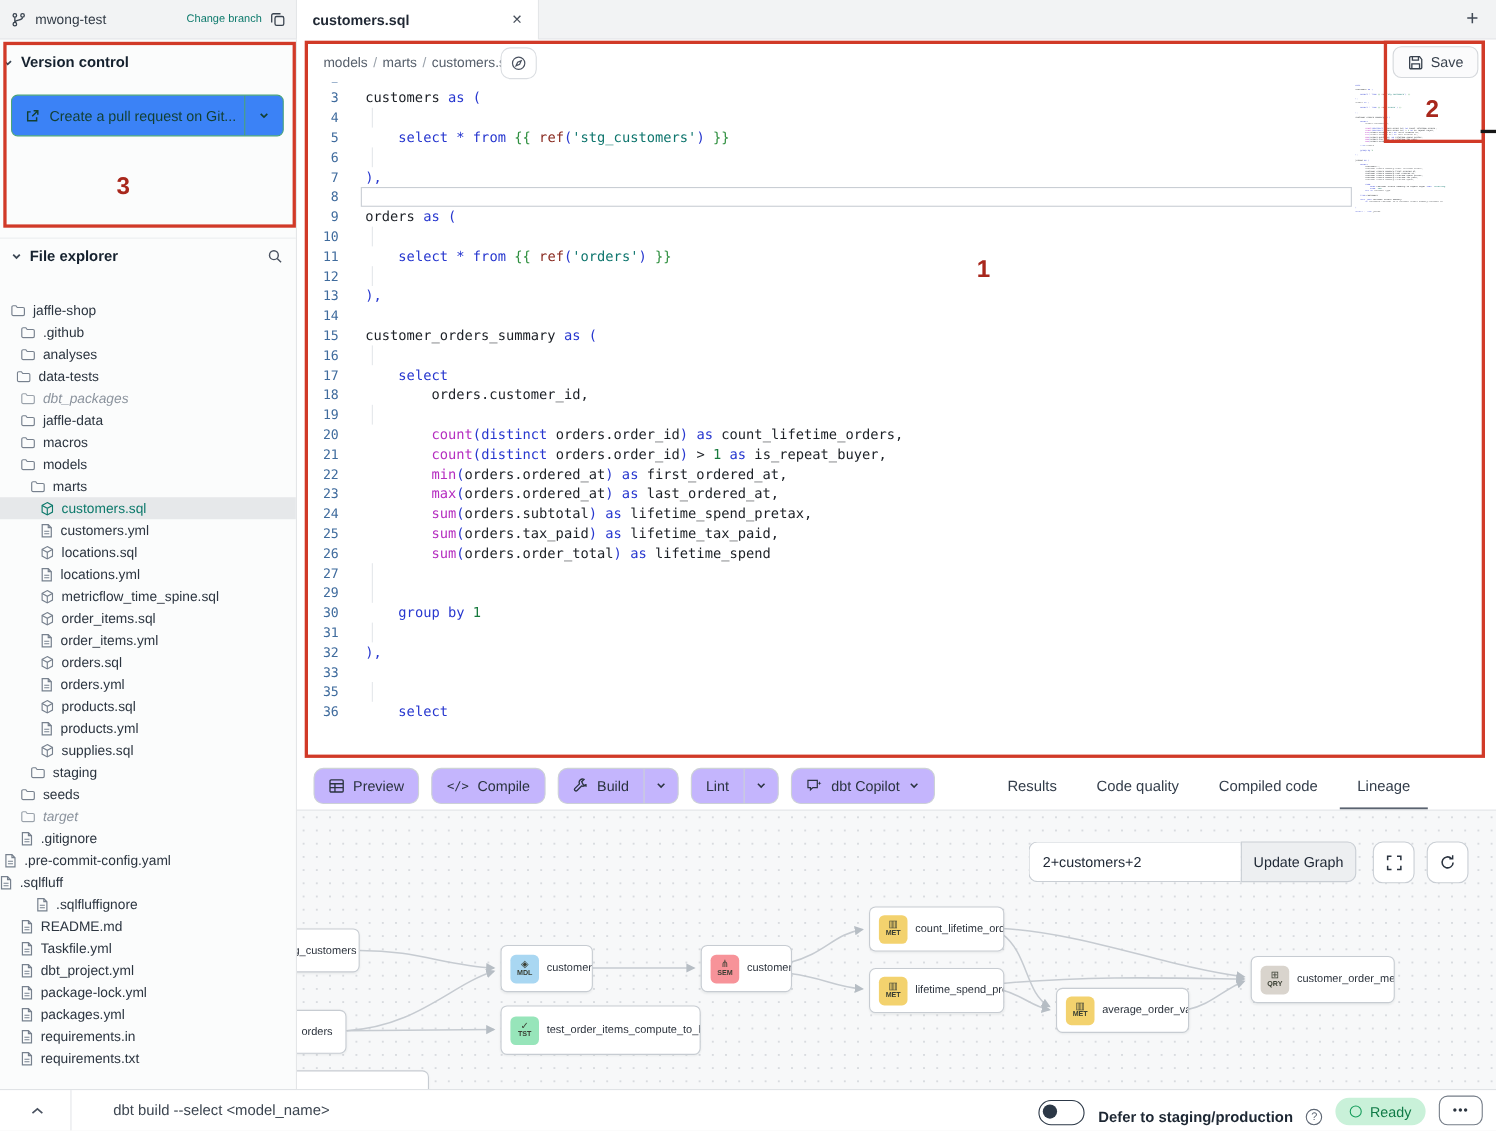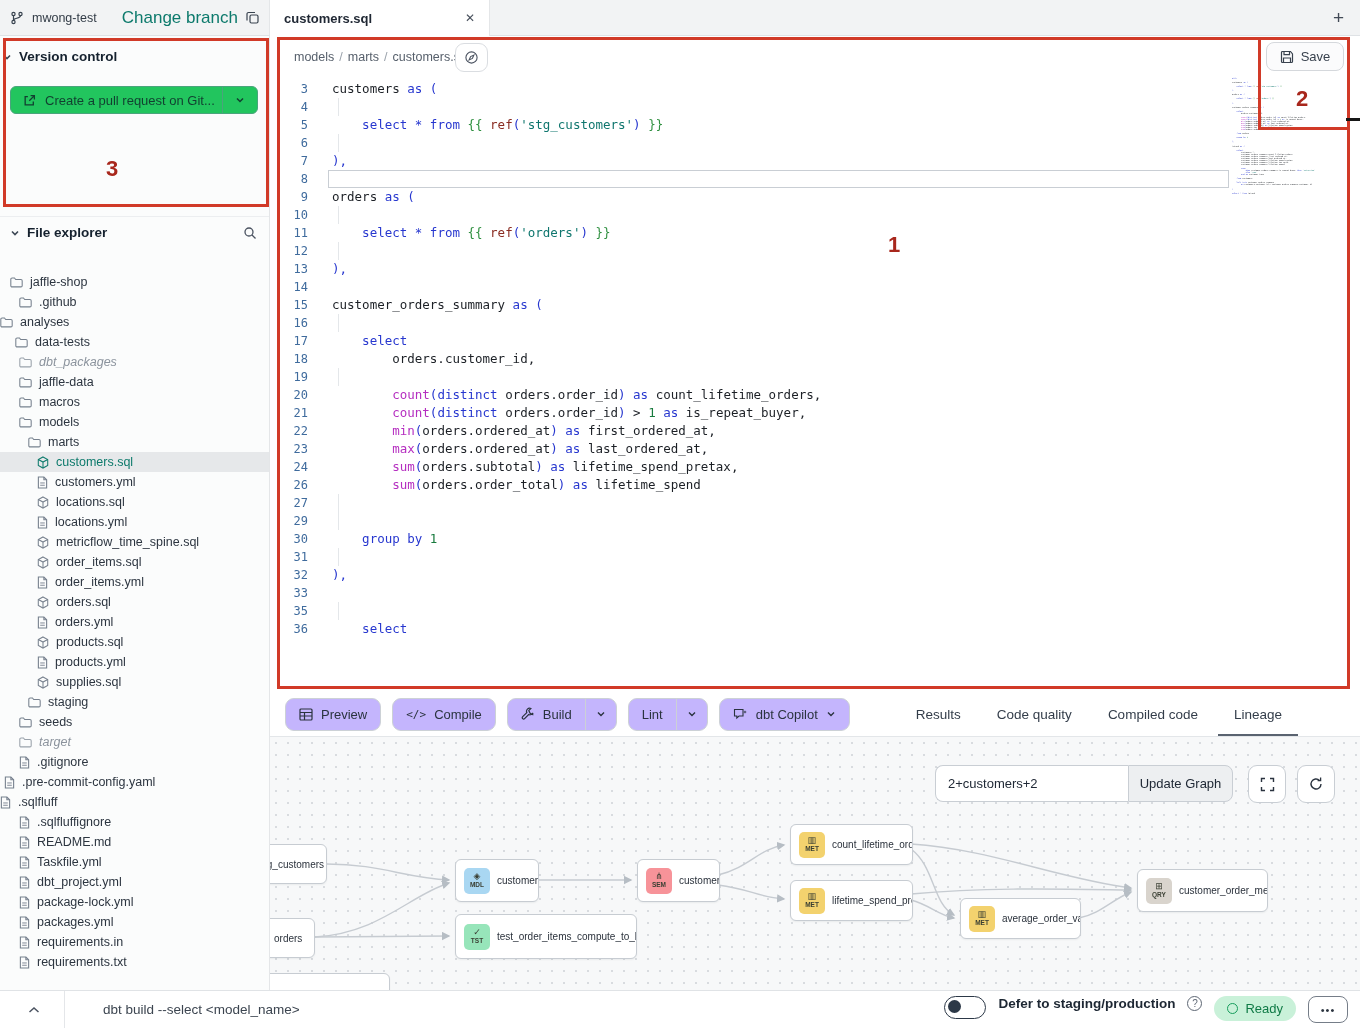--- a/index.html
+++ b/index.html
@@ -4,34 +4,34 @@
 <style>
   html,body{margin:0;padding:0;background:#e9eaec;}
   .screen{position:relative;width:1360px;height:1028px;background:#fff;overflow:hidden;
           font-family:"Liberation Sans",sans-serif;color:#1f2733;}
   svg{display:block}
   
   .topbar{position:absolute;left:0;top:0;width:1360px;height:36px;display:flex;}
   .tb-left{width:270px;box-sizing:border-box;background:#f2f3f4;border-bottom:1px solid #dfe2e5;
            border-right:1px solid #e4e6e8;display:flex;align-items:center;padding:0 10px;gap:8px;}
   .branch-name{font-size:12.5px;color:#323b46;}
-  .change-branch{margin-left:auto;color:#0d7a6c;font-size:17px;cursor:pointer;}
+  .change-branch{margin-left:auto;color:#0d7a6c;font-size:10px;cursor:pointer;}
   .tb-tab{width:220px;box-sizing:border-box;background:#fff;border-right:1px solid #e4e6e8;display:flex;
           align-items:center;padding:0 14px;font-size:13px;font-weight:700;color:#1f2733;}
   .tb-close{margin-left:auto;color:#48505c;font-size:12px;cursor:pointer;font-weight:400;}
   .tb-rest{flex:1;background:#f2f3f4;border-bottom:1px solid #dfe2e5;display:flex;align-items:center;
            justify-content:flex-end;padding-right:16px;}
   .tb-plus{font-size:19px;color:#424a56;cursor:pointer;line-height:1;}
   
   .sidebar{position:absolute;left:0;top:36px;width:270px;height:954px;box-sizing:border-box;
            background:#fbfcfc;border-right:1px solid #e4e6e8;}
   .sec-head{display:flex;align-items:center;gap:7px;font-size:13.5px;font-weight:700;color:#15212e;}
   .vc-head{position:absolute;left:2px;top:13px;right:10px;}
-  .vc-btn{position:absolute;left:10px;top:50px;width:248px;height:28px;border:1px solid #4aa47c;
-          border-radius:6px;background:#22c55e;display:flex;cursor:pointer;box-sizing:border-box;}
+  .vc-btn{position:absolute;left:10px;top:50px;width:248px;height:38px;border:1px solid #4aa47c;
+          border-radius:6px;background:#3b82f6;display:flex;cursor:pointer;box-sizing:border-box;}
   .vc-btn-main{flex:1;display:flex;align-items:center;gap:9px;padding:0 12px;color:#123f30;font-size:13px;overflow:hidden;white-space:nowrap;}
   .vc-btn-chev{width:34px;border-left:1px solid #4aa47c;display:flex;align-items:center;justify-content:center;}
   .side-div{position:absolute;left:0;top:180px;width:100%;border-top:1px solid #eceef0;}
   .fe-head{position:absolute;left:10px;top:189px;right:12px;}
   .fe-search{margin-left:auto;cursor:pointer;}
   .tree{position:absolute;left:0;top:236px;right:0;bottom:0;overflow:hidden;}
   .trow{height:20px;display:flex;align-items:center;gap:7px;font-size:12.5px;color:#2c3540;cursor:pointer;white-space:nowrap;}
   .trow .ticon{flex:none;display:flex;}
   .trow.sel{background:#e6e8ea;color:#0d7a6c;}
   .trow.muted{color:#8b939d;font-style:italic;}
@@ -84,21 +84,21 @@
   .lnode .nlabel{font-size:10px;color:#2b323c;font-weight:500;white-space:nowrap;}
   .nbadge{width:26px;height:26px;border-radius:5px;flex:none;display:flex;flex-direction:column;align-items:center;
           justify-content:center;line-height:1;color:#3a3f33;}
   .nbadge .gl{font-size:9px;} .nbadge .bl{font-size:6.5px;font-weight:700;margin-top:1px;}
   
   .statusbar{position:absolute;left:0;top:990px;width:1360px;height:38px;background:#fff;border-top:1px solid #e0e3e6;
              display:flex;align-items:center;box-sizing:border-box;}
   .sb-caret{margin-left:28px;cursor:pointer;display:flex;}
   .sb-div{width:1px;height:37px;background:#e4e6e9;margin-left:24px;}
   .sb-cmd{margin-left:38px;font-size:13.5px;color:#3c4550;}
-  .sb-right{margin-left:auto;display:flex;align-items:flex-start;gap:12px;padding-right:12px;}
+  .sb-right{margin-left:auto;display:flex;align-items:flex-end;gap:12px;padding-right:12px;}
   .toggle{width:40px;height:21px;border:1.5px solid #2c3847;border-radius:12px;position:relative;background:#fff;cursor:pointer;}
   .toggle .knob{position:absolute;left:3px;top:2.5px;width:13px;height:13px;border-radius:50%;background:#2c3847;}
   .defer-label{font-size:13.5px;font-weight:700;color:#1d2733;}
   .help{width:15px;height:15px;border:1.2px solid #5e6774;border-radius:50%;display:flex;align-items:center;
         justify-content:center;font-size:10px;color:#5e6774;box-sizing:border-box;cursor:pointer;}
   .ready{display:flex;align-items:center;gap:7px;background:#c9f1d9;color:#0f7a46;font-size:13px;
          padding:5px 13px;border-radius:14px;}
   .ready .ring{width:11px;height:11px;border:1.5px solid #169d5c;border-radius:50%;box-sizing:border-box;}
   .more-btn{width:40px;height:27px;border:1px solid #757d88;border-radius:8px;display:flex;align-items:center;
             justify-content:center;font-size:11px;letter-spacing:1px;color:#2c3540;cursor:pointer;box-sizing:border-box;background:#fff;}
@@ -190,21 +190,21 @@
           <span>jaffle-shop</span>
         </div>
         <div class="trow" style="padding-left: 19px;">
           <span class="ticon">
             <svg width="13" height="12" viewBox="0 0 16 14" fill="none" stroke="#77818e" stroke-width="1.3">
               <path d="M1 3.5C1 2.7 1.7 2 2.5 2h3L7 4h6.5c.8 0 1.5.7 1.5 1.5v6c0 .8-.7 1.5-1.5 1.5h-11C1.7 13 1 12.3 1 11.5z"></path>
             </svg>
           </span>
           <span>.github</span>
         </div>
-        <div class="trow" style="">
+        <div class="trow" style="padding-left: 19px;">
           <span class="ticon">
             <svg width="13" height="12" viewBox="0 0 16 14" fill="none" stroke="#77818e" stroke-width="1.3">
               <path d="M1 3.5C1 2.7 1.7 2 2.5 2h3L7 4h6.5c.8 0 1.5.7 1.5 1.5v6c0 .8-.7 1.5-1.5 1.5h-11C1.7 13 1 12.3 1 11.5z"></path>
             </svg>
           </span>
           <span>analyses</span>
         </div>
         <div class="trow" style="padding-left: 15px;">
           <span class="ticon">
             <svg width="13" height="12" viewBox="0 0 16 14" fill="none" stroke="#77818e" stroke-width="1.3">
@@ -413,21 +413,21 @@
         <div class="trow" style="">
           <span class="ticon">
             <svg width="11" height="13" viewBox="0 0 12 14" fill="none" stroke="#77818e" stroke-width="1.2">
               <path d="M1.5 1h6l3 3v9h-9z"></path>
               <path d="M7.5 1v3h3"></path>
               <path d="M3.5 7.5h5M3.5 10h5" stroke-width="1"></path>
             </svg>
           </span>
           <span>.sqlfluff</span>
         </div>
-        <div class="trow" style="padding-left: 19px;">
+        <div class="trow" style="padding-left: 19px; margin-left: 14px;">
           <span class="ticon">
             <svg width="11" height="13" viewBox="0 0 12 14" fill="none" stroke="#77818e" stroke-width="1.2">
               <path d="M1.5 1h6l3 3v9h-9z"></path>
               <path d="M7.5 1v3h3"></path>
               <path d="M3.5 7.5h5M3.5 10h5" stroke-width="1"></path>
             </svg>
           </span>
           <span>.sqlfluffignore</span>
         </div>
         <div class="trow" style="padding-left: 19px;">
@@ -540,20 +540,21 @@
           <div class="cl"><span class="ln">15</span><span class="ct"><span class="tk-t">customer_orders_summary</span><span class="tk-k"> as </span><span class="tk-b">(</span></span></div>
           <div class="cl g"><span class="ln">16</span><span class="ct"></span></div>
           <div class="cl"><span class="ln">17</span><span class="ct"><span class="tk-t">    </span><span class="tk-k">select</span></span></div>
           <div class="cl"><span class="ln">18</span><span class="ct"><span class="tk-t">        orders.customer_id,</span></span></div>
           <div class="cl g"><span class="ln">19</span><span class="ct"></span></div>
           <div class="cl"><span class="ln">20</span><span class="ct"><span class="tk-t">        </span><span class="tk-f">count</span><span class="tk-b">(</span><span class="tk-k">distinct</span><span class="tk-t"> orders.order_id</span><span class="tk-b">)</span><span class="tk-k"> as </span><span class="tk-t">count_lifetime_orders,</span></span></div>
           <div class="cl"><span class="ln">21</span><span class="ct"><span class="tk-t">        </span><span class="tk-f">count</span><span class="tk-b">(</span><span class="tk-k">distinct</span><span class="tk-t"> orders.order_id</span><span class="tk-b">)</span><span class="tk-t"> &gt; </span><span class="tk-n">1</span><span class="tk-k"> as </span><span class="tk-t">is_repeat_buyer,</span></span></div>
           <div class="cl"><span class="ln">22</span><span class="ct"><span class="tk-t">        </span><span class="tk-f">min</span><span class="tk-b">(</span><span class="tk-t">orders.ordered_at</span><span class="tk-b">)</span><span class="tk-k"> as </span><span class="tk-t">first_ordered_at,</span></span></div>
           <div class="cl"><span class="ln">23</span><span class="ct"><span class="tk-t">        </span><span class="tk-f">max</span><span class="tk-b">(</span><span class="tk-t">orders.ordered_at</span><span class="tk-b">)</span><span class="tk-k"> as </span><span class="tk-t">last_ordered_at,</span></span></div>
           <div class="cl"><span class="ln">24</span><span class="ct"><span class="tk-t">        </span><span class="tk-f">sum</span><span class="tk-b">(</span><span class="tk-t">orders.subtotal</span><span class="tk-b">)</span><span class="tk-k"> as </span><span class="tk-t">lifetime_spend_pretax,</span></span></div>
+          <div class="cl"><span class="ln">25</span><span class="ct"><span class="tk-t">        </span><span class="tk-f">sum</span><span class="tk-b">(</span><span class="tk-t">orders.tax_paid</span><span class="tk-b">)</span><span class="tk-k"> as </span><span class="tk-t">lifetime_tax_paid,</span></span></div>
           <div class="cl"><span class="ln">26</span><span class="ct"><span class="tk-t">        </span><span class="tk-f">sum</span><span class="tk-b">(</span><span class="tk-t">orders.order_total</span><span class="tk-b">)</span><span class="tk-k"> as </span><span class="tk-t">lifetime_spend</span></span></div>
           <div class="cl g"><span class="ln">27</span><span class="ct"></span></div>
           <div class="cl g"><span class="ln">29</span><span class="ct"></span></div>
           <div class="cl"><span class="ln">30</span><span class="ct"><span class="tk-t">    </span><span class="tk-k">group by</span><span class="tk-t"> </span><span class="tk-n">1</span></span></div>
           <div class="cl g"><span class="ln">31</span><span class="ct"></span></div>
           <div class="cl"><span class="ln">32</span><span class="ct"><span class="tk-b">),</span></span></div>
           <div class="cl"><span class="ln">33</span><span class="ct"></span></div>
           <div class="cl g"><span class="ln">35</span><span class="ct"></span></div>
           <div class="cl"><span class="ln">36</span><span class="ct"><span class="tk-t">    </span><span class="tk-k">select</span></span></div>
         </div>

